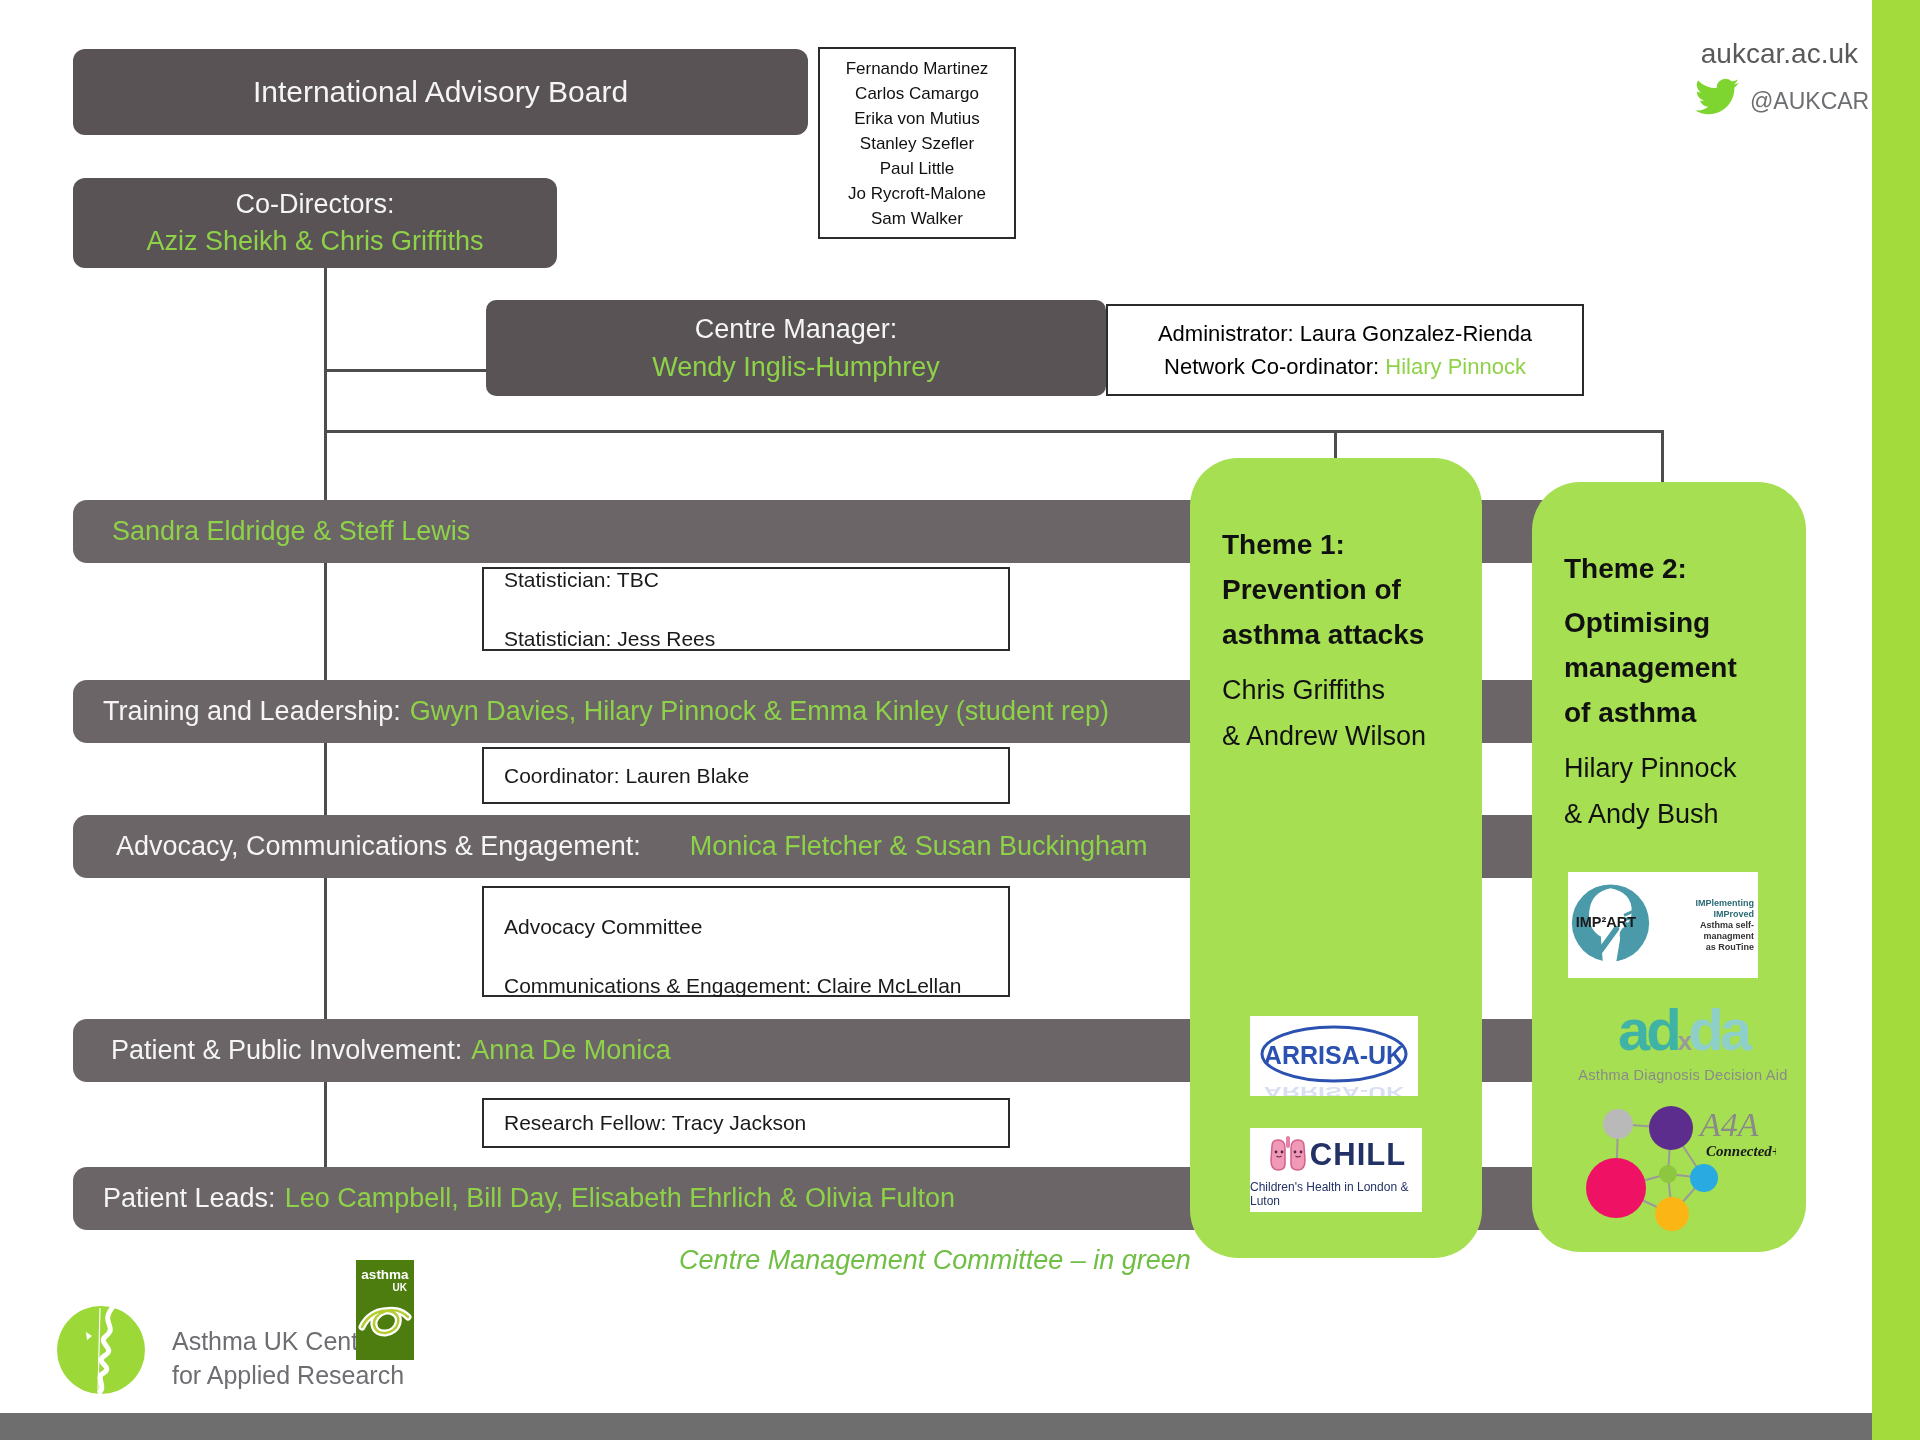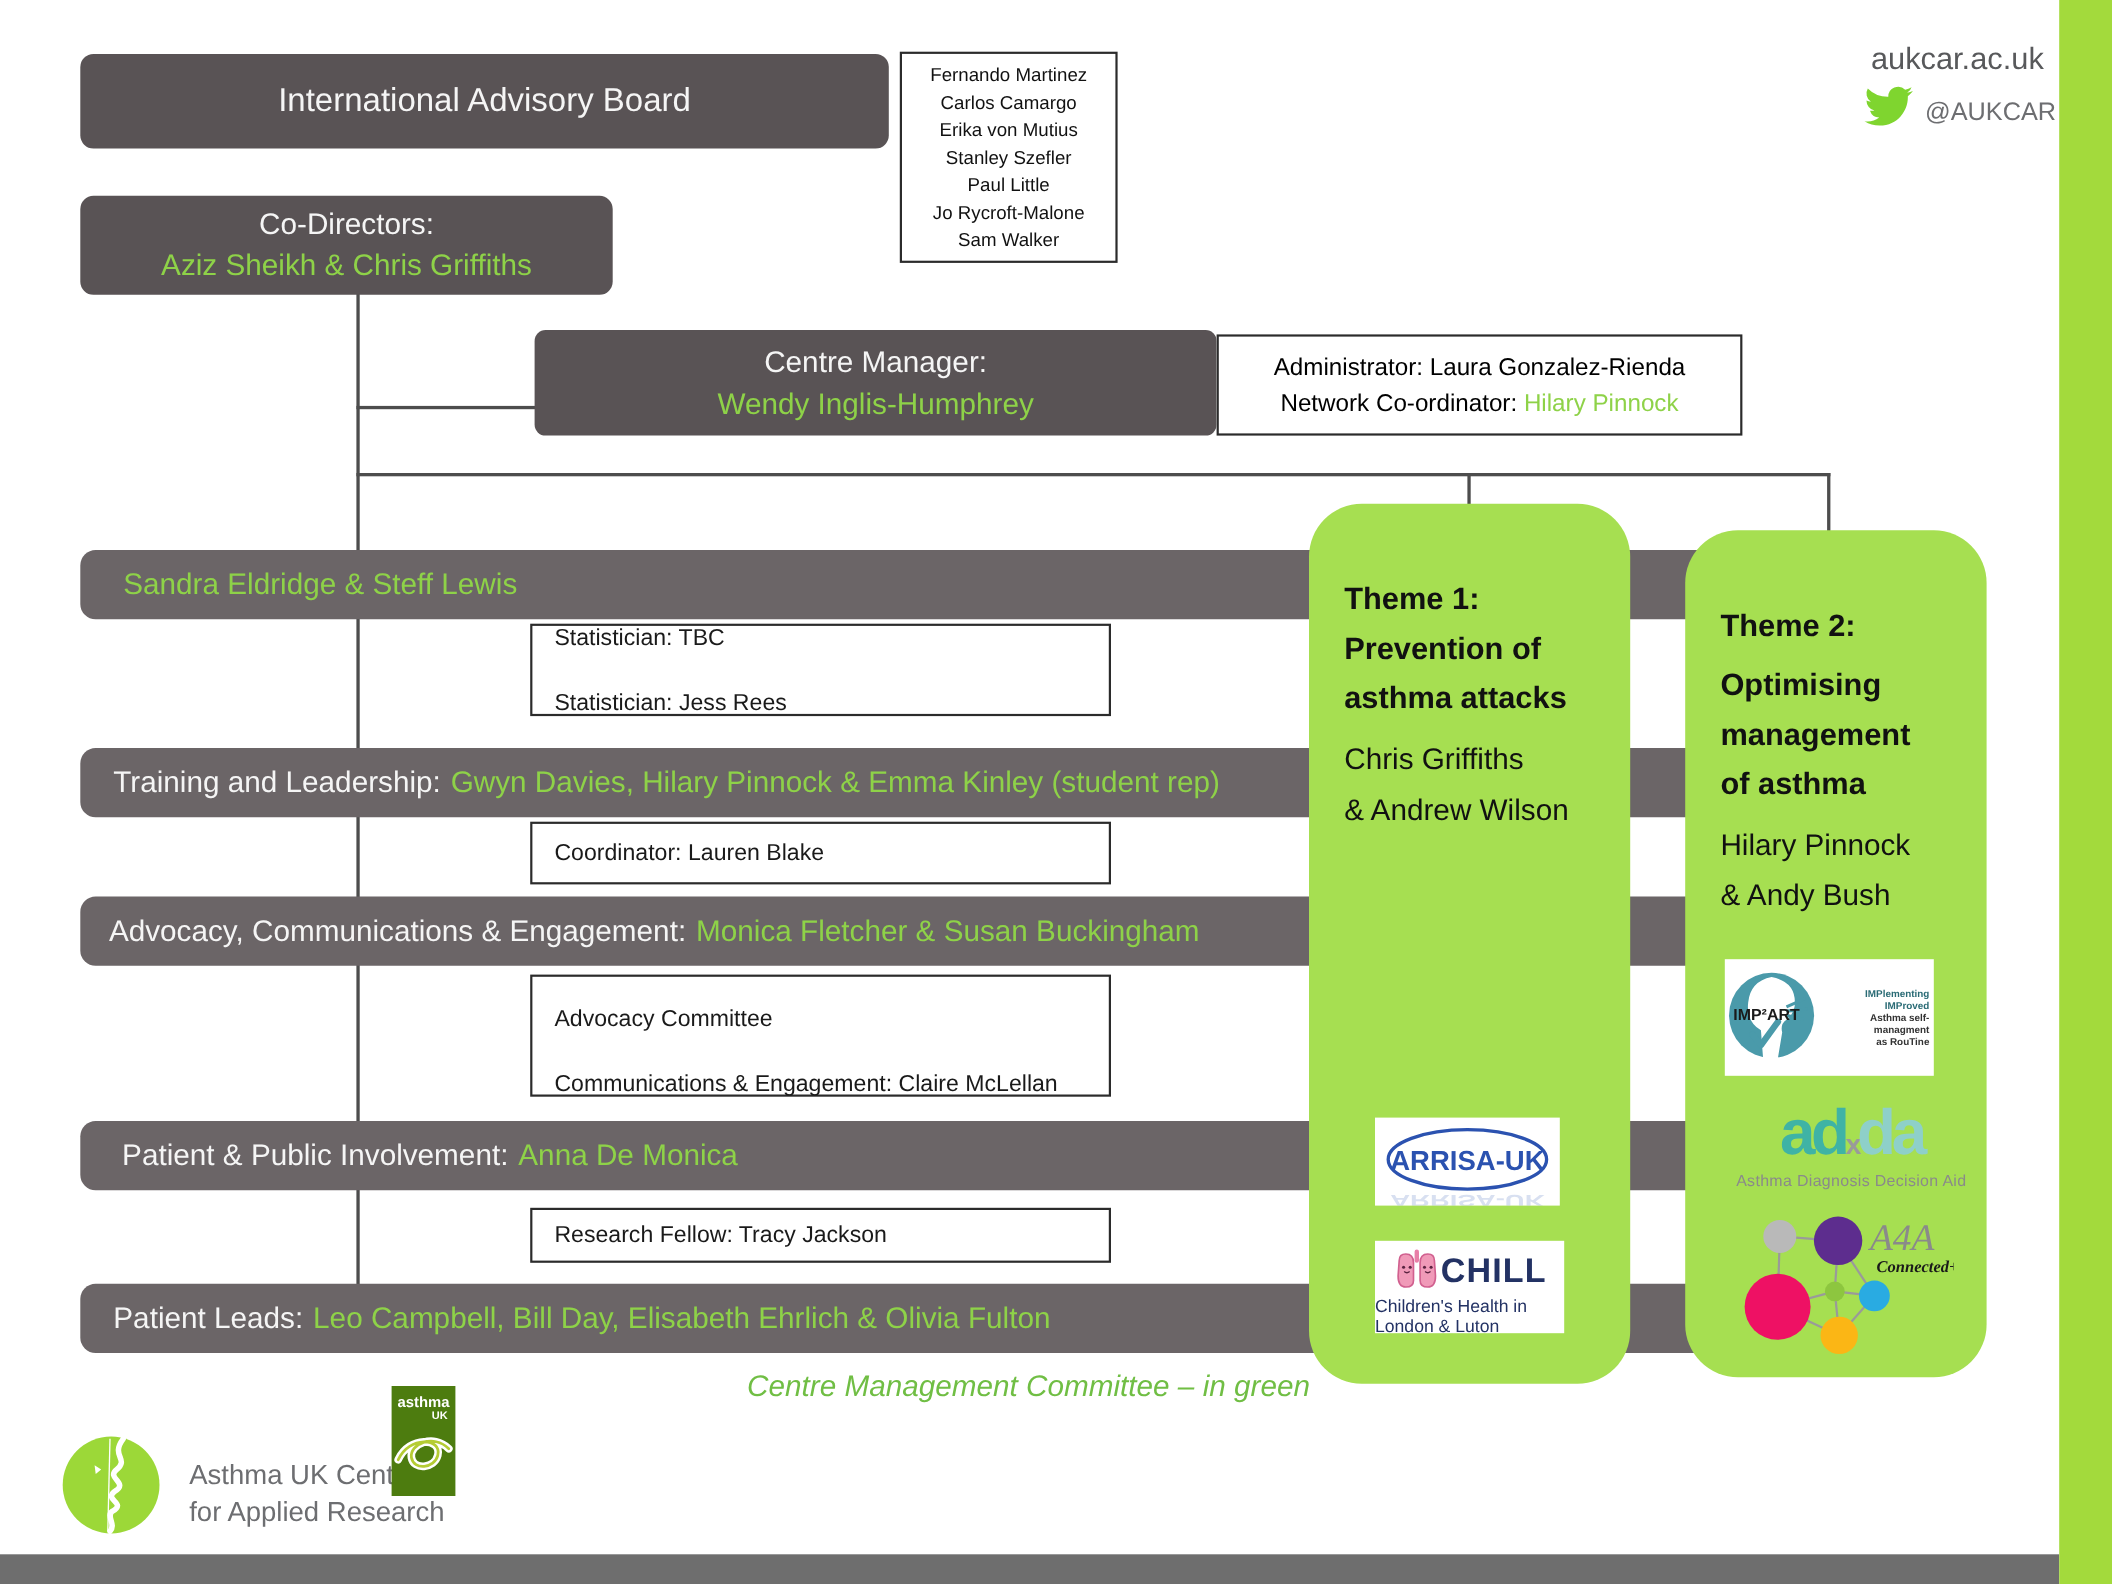--- a/index.html
+++ b/index.html
@@ -87,21 +87,21 @@
     </div>
   </div>
 
   <div class="abs bar" style="left:73px;top:500px;width:1700px;z-index:2;">
     <span class="g">Sandra Eldridge &amp; Steff Lewis</span>
   </div>
   <div class="abs bar" style="left:73px;top:680px;width:1700px;z-index:2;">
     <span>Training and Leadership:</span>
     <span class="g">Gwyn Davies, Hilary Pinnock &amp; Emma Kinley (student rep)</span>
   </div>
-  <div class="abs bar" style="left:73px;top:815px;width:1700px;padding-left:26px;z-index:2;">
+  <div class="abs bar" style="left:73px;top:815px;width:1700px;padding-left:43px;z-index:2;gap:40px;">
     <span>Advocacy, Communications &amp; Engagement:</span>
     <span class="g">Monica Fletcher &amp; Susan Buckingham</span>
   </div>
   <div class="abs bar" style="left:73px;top:1019px;width:1700px;padding-left:38px;z-index:2;">
     <span>Patient &amp; Public Involvement:</span>
     <span class="g">Anna De Monica</span>
   </div>
   <div class="abs bar" style="left:73px;top:1167px;width:1700px;z-index:2;">
     <span>Patient Leads:</span>
     <span class="g">Leo Campbell, Bill Day, Elisabeth Ehrlich &amp; Olivia Fulton</span>
@@ -147,21 +147,21 @@
           <path d="M38 12 Q38 6 32 6 Q25 6 25 14 L25 30 Q25 36 32 36 Q39 36 39 26 Z" fill="#f09ab8" stroke="#d1608f" stroke-width="1.5"></path>
           <circle cx="10" cy="18" r="1.4" fill="#5a2340"></circle>
             <circle cx="16" cy="18" r="1.4" fill="#5a2340"></circle>
           <path d="M10.5 22 q2.5 2 5 0" stroke="#5a2340" stroke-width="1.2" fill="none"></path>
           <circle cx="29" cy="18" r="1.4" fill="#5a2340"></circle>
             <circle cx="35" cy="18" r="1.4" fill="#5a2340"></circle>
           <path d="M29.5 22 q2.5 2 5 0" stroke="#5a2340" stroke-width="1.2" fill="none"></path>
         </svg>
         <span style="font-size:31px;font-weight:bold;color:#233264;letter-spacing:1px;">CHILL</span>
       </div>
-      <div style="font-size:16px;color:#233264;margin-top:4px;">Children's Health in London &amp; Luton</div>
+      <div style="font-size:12px;color:#233264;margin-top:4px;">Children's Health in London &amp; Luton</div>
     </div>
   </div>
 
   <div class="abs theme" style="left:1532px;top:482px;width:274px;height:770px;z-index:3;">
     <div class="t">Theme 2:</div>
     <div class="t" style="margin-top:9px;">Optimising</div>
     <div class="t">management</div>
     <div class="t">of asthma</div>
     <div class="n">
       <div>Hilary Pinnock</div>

